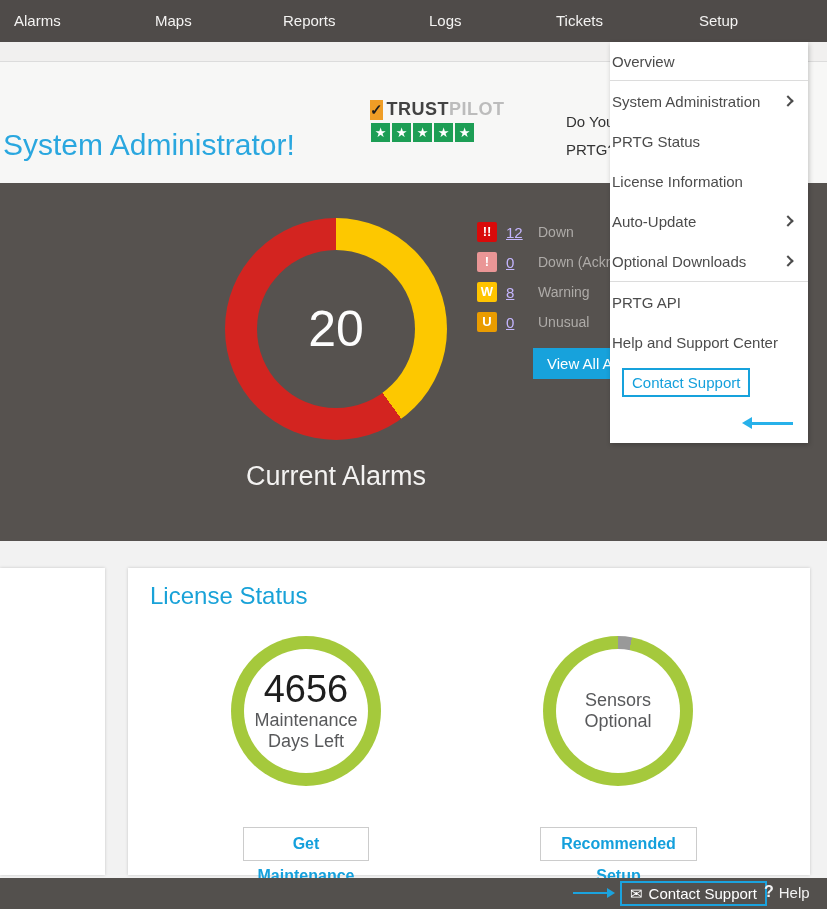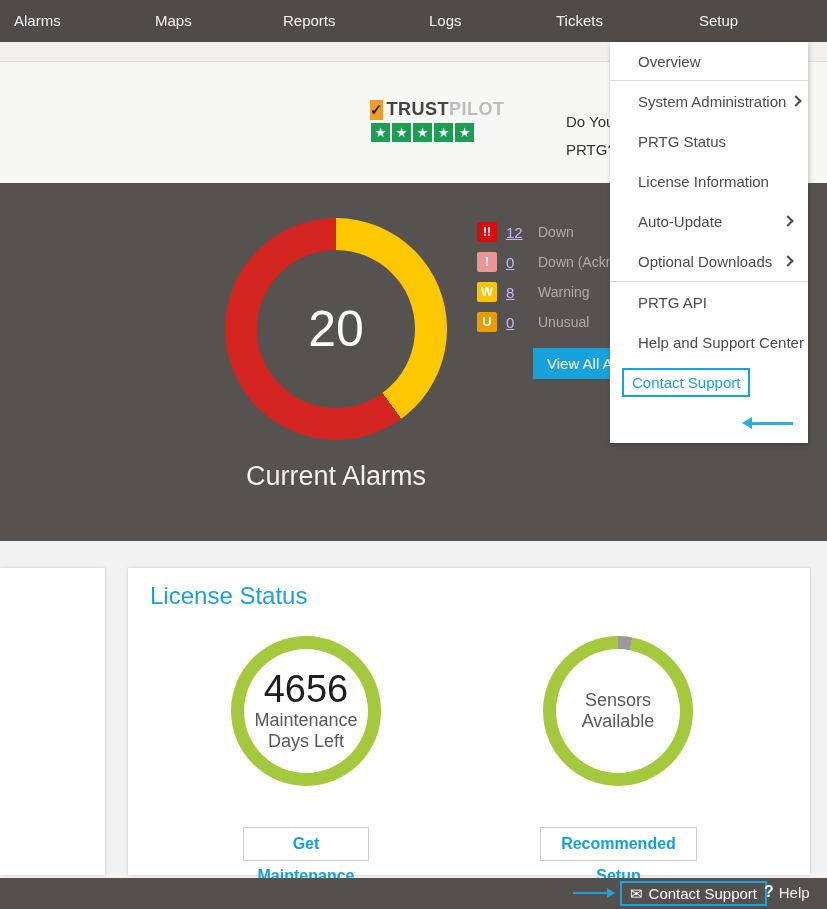--- a/index.html
+++ b/index.html
@@ -51,21 +51,21 @@
   
   .footer { position:absolute; top:878px; left:0; width:827px; height:31px; background:#53504d; }
   .f-arrow-shaft { position:absolute; left:573px; top:14px; width:34px; height:2px; background:#1ba3de; }
   .f-arrow-head { position:absolute; left:607px; top:10px; width:0; height:0; border-left:8px solid #1ba3de; border-top:5px solid transparent; border-bottom:5px solid transparent; }
   .footer-contact { position:absolute; left:620px; top:3px; height:25px; border:2px solid #1ba3de; display:flex; align-items:center; padding:0 8px; gap:6px; color:#fff; font-size:15px; cursor:pointer; }
   .envelope { font-size:15px; color:#fff; }
   .footer-help { position:absolute; left:764px; top:5px; color:#f2f2f2; font-size:15px; display:flex; gap:5px; align-items:center; cursor:pointer; }
   .footer-help .qmark { font-weight:bold; font-size:16px; }
   
   .setup-menu { position:absolute; left:610px; top:42px; width:198px; height:401px; background:#fff; box-shadow:1px 2px 5px rgba(0,0,0,0.22); z-index:20; }
-  .menu-item { height:40px; display:flex; align-items:center; padding:0 16px 0 28px; font-size:15px; color:#4c4c4c; cursor:pointer; }
+  .menu-item { height:40px; display:flex; align-items:center; padding:0 16px 0 2px; font-size:15px; color:#4c4c4c; cursor:pointer; }
   .menu-item.first { height:38px; }
   .menu-sep { border-top:1px solid #dcdcdc; margin:0 0 0 0; }
   .menu-label { flex:1; white-space:nowrap; }
   .chev { width:8px; height:8px; border-right:2px solid #4c4c4c; border-top:2px solid #4c4c4c; transform:rotate(45deg); margin-left:6px; flex:0 0 8px; }
   .menu-item.highlight { padding-left:12px; }
   .contact-box { border:2px solid #17a2dc; color:#14a0dc; padding:4px 8px; white-space:nowrap; }
   .m-arrow-shaft { position:absolute; left:751px; top:422px; width:42px; height:3px; background:#27b1ea; z-index:21; }
   .m-arrow-head { position:absolute; left:742px; top:417px; width:0; height:0; border-right:10px solid #27b1ea; border-top:6px solid transparent; border-bottom:6px solid transparent; z-index:21; }
 </style>
 </head>
@@ -75,20 +75,21 @@
   <span class="nav-item nav-alarms">Alarms</span>
   <span class="nav-item nav-maps">Maps</span>
   <span class="nav-item nav-reports">Reports</span>
   <span class="nav-item nav-logs">Logs</span>
   <span class="nav-item nav-tickets">Tickets</span>
   <span class="nav-item nav-setup">Setup</span>
 </div>
 
 <div class="header">
   <div class="header-strip"></div>
+  <div class="greeting">System Administrator!</div>
   <div class="trustpilot">
     <div class="tp-row1">
       <span class="tp-check">✓</span>
       <span><span class="tp-trust">TRUST</span><span class="tp-pilot">PILOT</span></span>
     </div>
     <div class="tp-row2">
       <span class="tp-star">★</span>
       <span class="tp-star">★</span>
       <span class="tp-star">★</span>
       <span class="tp-star">★</span>
@@ -142,21 +143,21 @@
 
   <div class="gauge gauge-1" style="background: rgb(165, 201, 60);">
     <div class="gauge-hole">
       <span class="gauge-value">4656</span>
       <span class="gauge-label"><span>Maintenance</span><br><span>Days Left</span></span>
     </div>
   </div>
 
   <div class="gauge gauge-2" style="background: conic-gradient(rgb(153, 153, 153) 0deg, rgb(153, 153, 153) 3%, rgb(165, 201, 60) 3%, rgb(165, 201, 60) 100%);">
     <div class="gauge-hole">
-      <span class="gauge-label"><span>Sensors</span><br><span>Available</span></span>
+      <span class="gauge-label"><span>Sensors</span><br><span>Optional</span></span>
     </div>
   </div>
 
   <div class="gauge-btn btn-1">Get Maintenance</div>
   <div class="gauge-btn btn-2">Recommended Setup</div>
 </div>
 
 <div class="footer">
   <div class="f-arrow-shaft"></div>
   <div class="f-arrow-head"></div>

